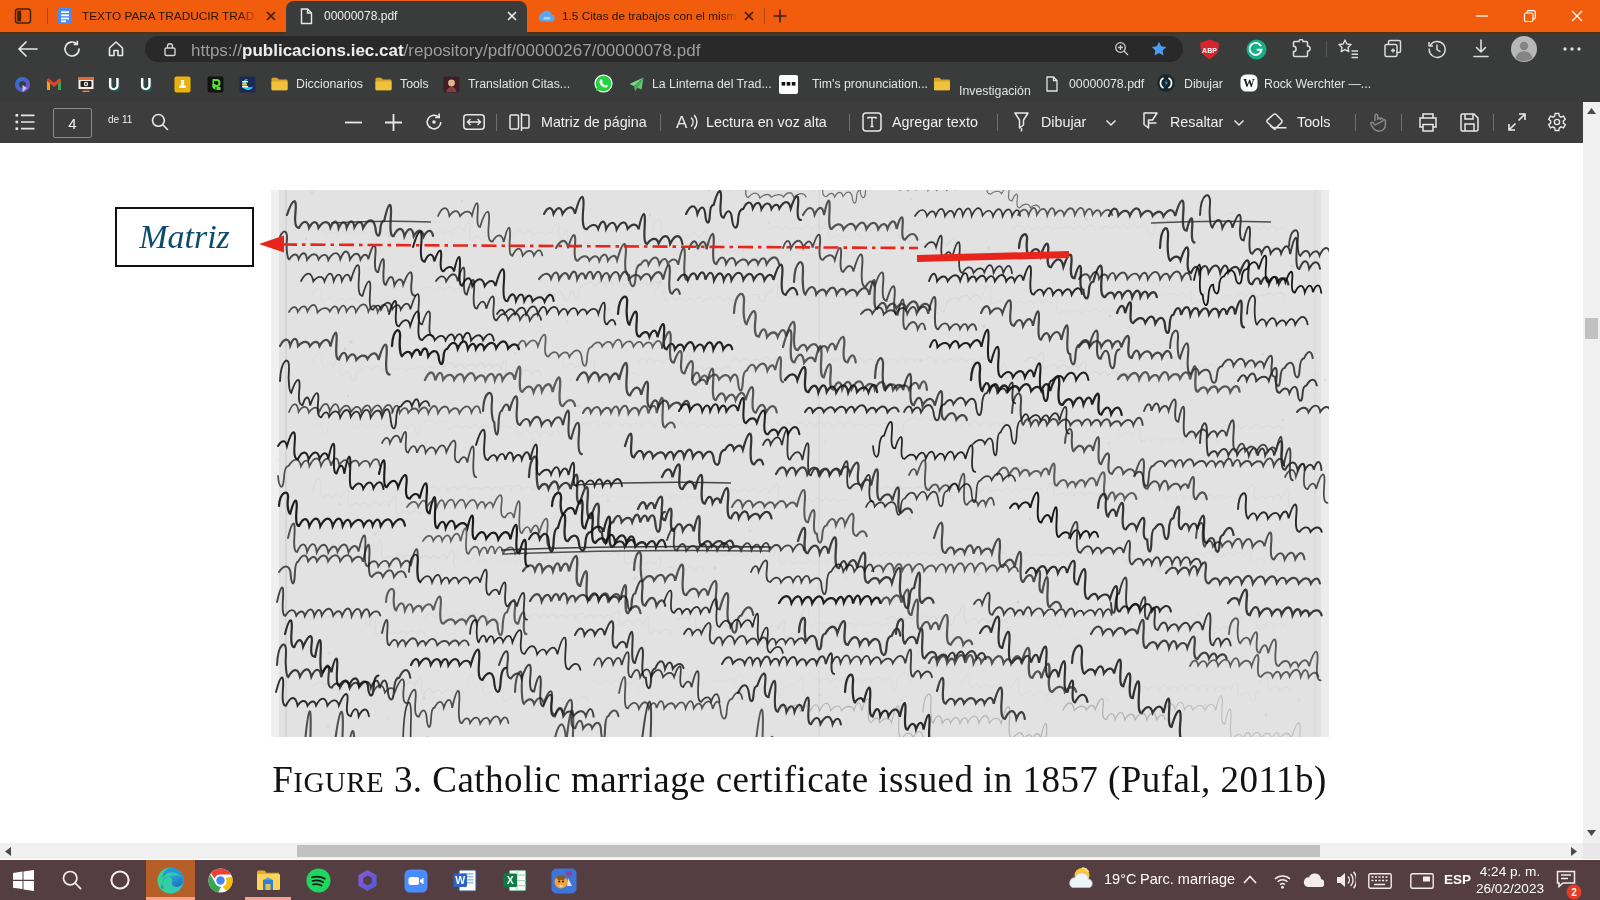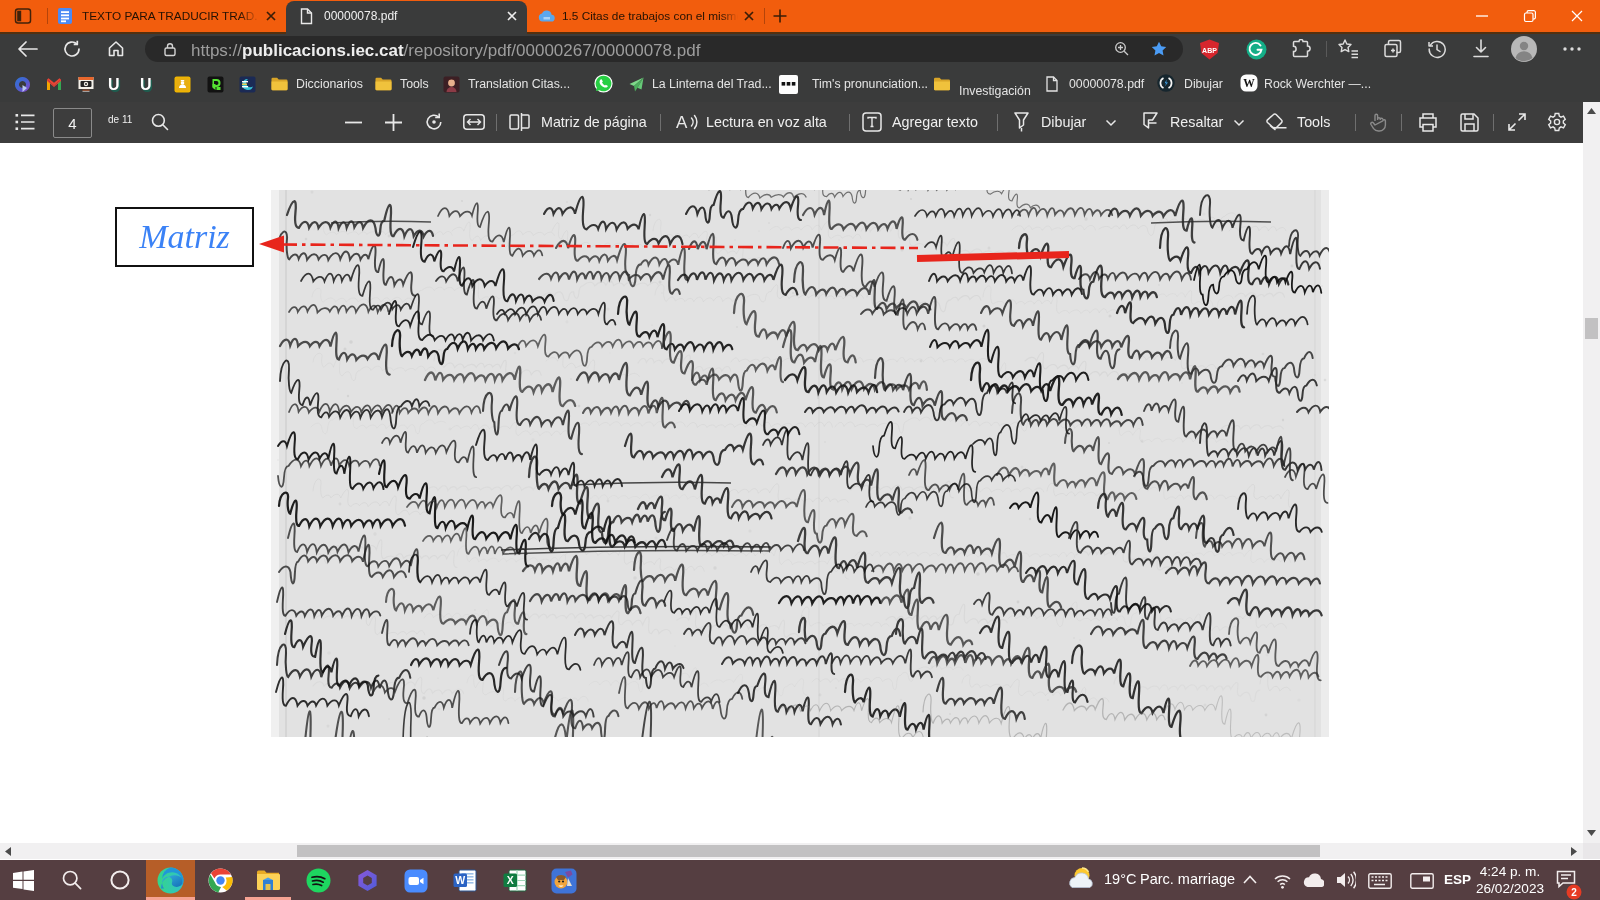--- a/index.html
+++ b/index.html
@@ -21,21 +21,21 @@
 #bmbar{position:absolute;left:0;top:66px;width:1600px;height:36px;background:#3a3b3b;}
 .bmt{position:absolute;font-size:12.3px;color:#e4e4e4;white-space:nowrap;}
 
 #pdfbar{position:absolute;left:0;top:102px;width:1600px;height:41px;background:#3d3d3d;}
 .ptxt{position:absolute;font-size:14.3px;color:#efefef;white-space:nowrap;}
 .psep{position:absolute;top:12px;width:1px;height:17px;background:#6f6f6f;}
 
 #content{position:absolute;left:0;top:143px;width:1583px;height:700px;background:#ffffff;overflow:hidden;}
 #matrizbox{position:absolute;left:115px;top:64px;width:139px;height:60px;border:2px solid #111;
   background:#fff;display:flex;align-items:center;justify-content:center;}
-#matrizbox span{font-family:"Liberation Serif",serif;font-style:italic;font-size:34px;color:#3b82f6;}
+#matrizbox span{font-family:"Liberation Serif",serif;font-style:italic;font-size:34px;color:#0c4a6e;}
 #scan{position:absolute;left:271px;top:47px;width:1058px;height:547px;background:#e2e2e2;overflow:hidden;}
 #caption{position:absolute;left:8px;top:615px;width:1583px;text-align:center;
   font-family:"Liberation Serif",serif;font-size:37px;letter-spacing:0.45px;color:#121212;}
 
 #vscroll{position:absolute;left:1583px;top:102px;width:17px;height:741px;background:#f1f0f1;}
 #vthumb{position:absolute;left:2px;top:216px;width:13px;height:21px;background:#c2c1c2;}
 #hscroll{position:absolute;left:0;top:843px;width:1583px;height:16px;background:#f1f0f1;}
 #hthumb{position:absolute;left:297px;top:2px;width:1023px;height:12px;background:#c2c1c2;}
 #corner{position:absolute;left:1583px;top:843px;width:17px;height:16px;background:#e9e7e9;}
 
@@ -734,20 +734,21 @@
     <div id="matrizbox">
         <span>Matriz</span>
       </div>
     <svg class="abs" style="left:0;top:0" width="1583" height="700" viewBox="0 0 1583 700">
       <g id="redarrow">
         <path d="M259 101 L284 92.5 L284 109.5 Z" fill="#e8251c"></path>
         <path d="M282 101.5 L918 105" stroke="#e8251c" stroke-width="2.6" stroke-dasharray="15 5 3.5 5" fill="none"></path>
         <path d="M917 115.5 L1069 111.5" stroke="#e8251c" stroke-width="7" fill="none"></path>
       </g>
     </svg>
+    <div id="caption">F<span style="font-size:29px">IGURE</span> 3. Catholic marriage certificate issued in 1857 (Pufal, 2011b)</div>
   </div>
   <div id="vscroll">
     <svg class="abs" style="left:4px;top:6px" width="9" height="6" viewBox="0 0 9 6">
         <path d="M0 6 L4.5 0 L9 6 Z" fill="#4b4b4b"></path>
       </svg>
     <div id="vthumb"></div>
     <svg class="abs" style="left:4px;top:728px" width="9" height="6" viewBox="0 0 9 6">
         <path d="M0 0 L4.5 6 L9 0 Z" fill="#4b4b4b"></path>
       </svg>
   </div>

